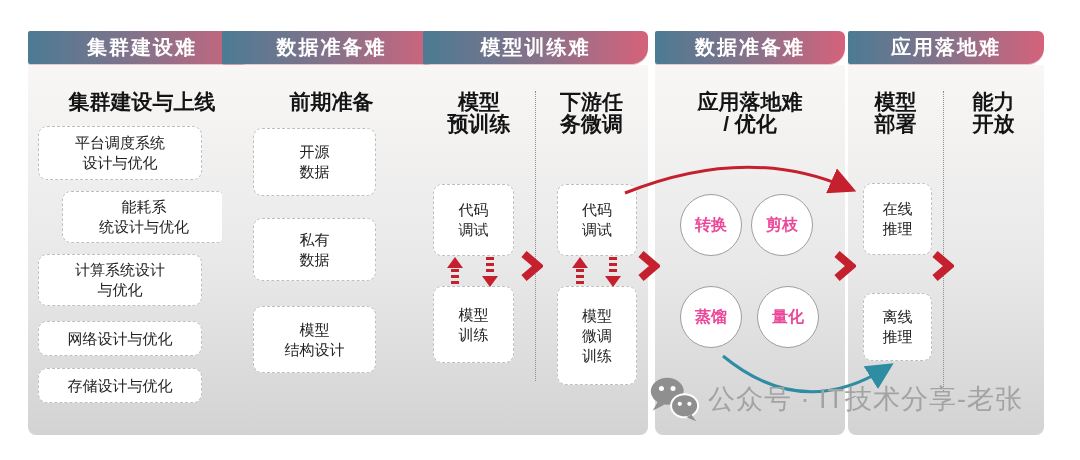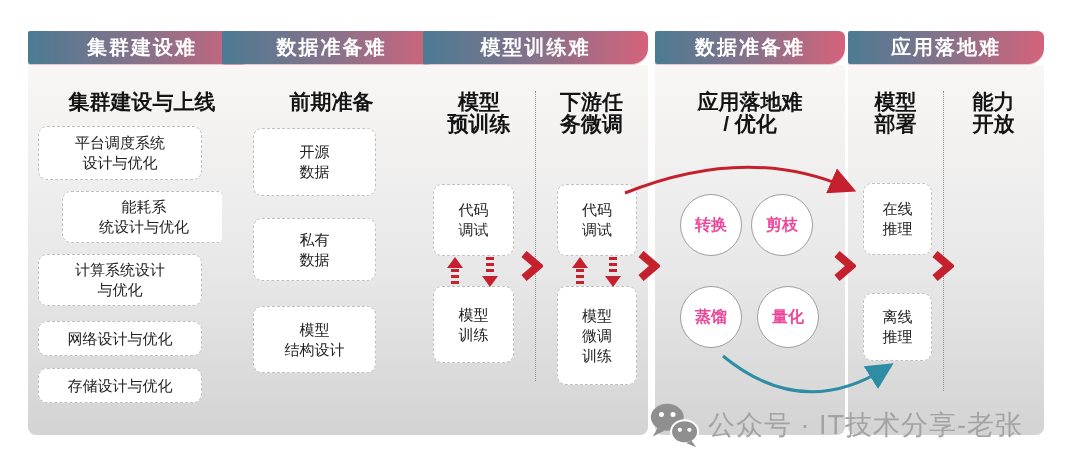--- a/index.html
+++ b/index.html
@@ -39,21 +39,21 @@
   }
   .vdivider{position:absolute;width:0;border-left:1px dotted #8f8f8f;}
   .varrow{position:absolute;width:16px;height:30px;}
   .varrow .head-up{width:0;height:0;margin:0 auto;border-left:8px solid transparent;border-right:8px solid transparent;border-bottom:11px solid #c4202e;}
   .varrow .head-down{width:0;height:0;margin:0 auto;border-left:8px solid transparent;border-right:8px solid transparent;border-top:11px solid #c4202e;}
   .varrow .stem{width:8px;height:18px;margin:1px auto 0 auto;background:repeating-linear-gradient(180deg,#c4202e 0 3px,transparent 3px 6px);}
   .varrow .stem.top{margin:0 auto 1px auto;}
   .chev{position:absolute;width:24px;height:30px;z-index:5;}
   .overlay{position:absolute;left:0;top:0;z-index:4;pointer-events:none;}
   .watermark{
-    position:absolute;left:648px;top:400px;height:50px;display:flex;align-items:center;gap:8px;z-index:6;
+    position:absolute;left:648px;top:374px;height:50px;display:flex;align-items:center;gap:8px;z-index:6;
   }
   .watermark .wm-text{font-size:27px;color:#a3a3a3;letter-spacing:1px;}
 </style>
 </head>
 <body>
 
 <div class="canvas">
 
   <div class="col" style="left:28px;width:216px;padding-left:12px;">
     <div class="col-header">集群建设难</div>

